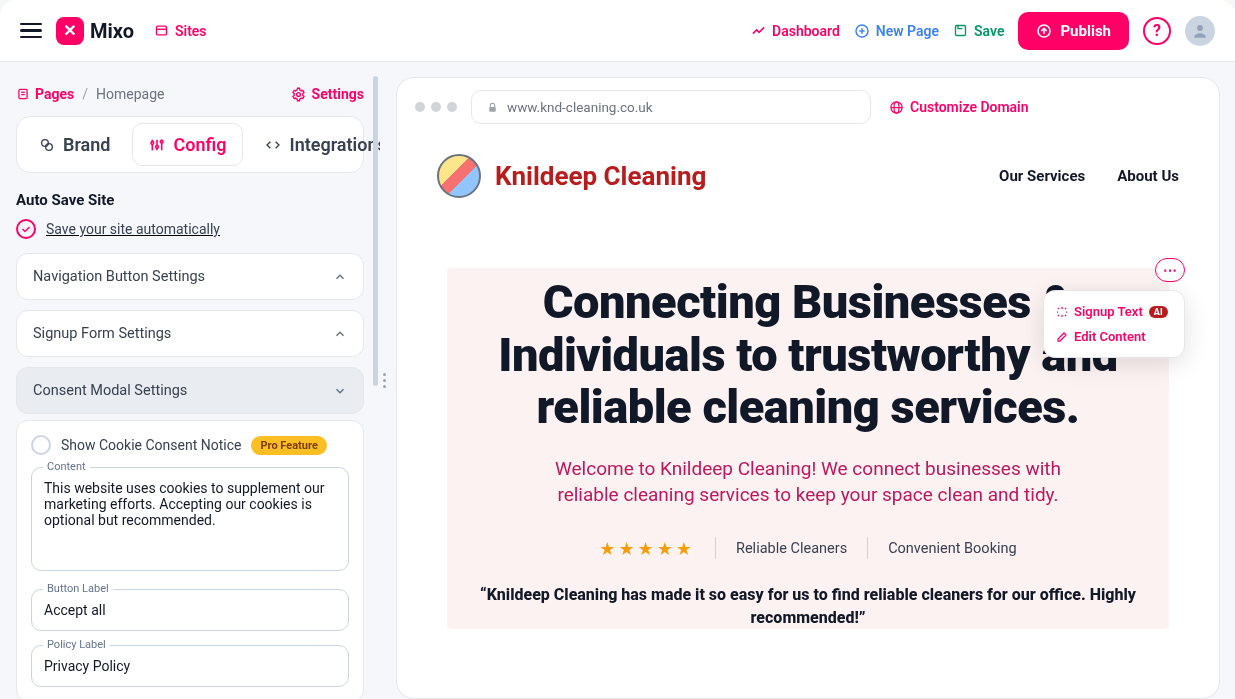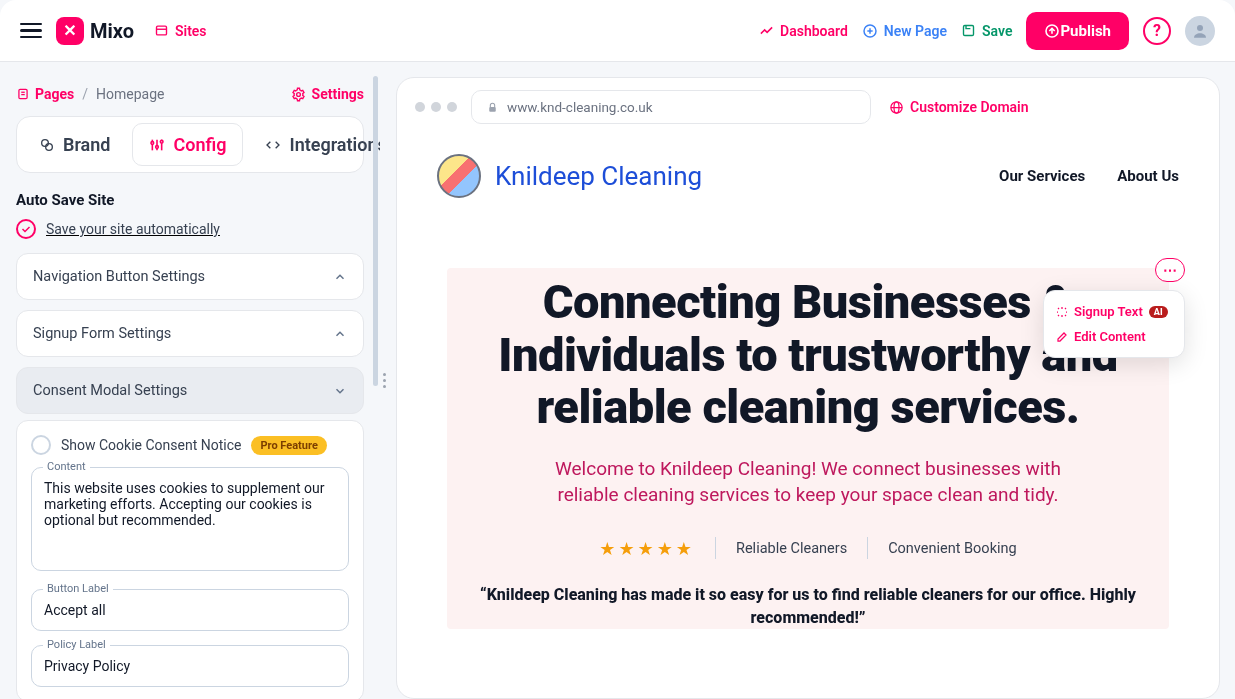--- a/index.html
+++ b/index.html
@@ -10,21 +10,21 @@
 .hamburger { width: 22px; height: 22px; display: flex; flex-direction: column; justify-content: center; gap: 4px; cursor: pointer;}
 .hamburger span { display:block; height: 2.5px; background: #111827; border-radius: 2px;}
 .logo { display:flex; align-items:center; gap:6px; font-weight:700; font-size:20px; color:#111827;}
 .logo-mark { width:28px; height:28px; background:#ff0066; border-radius:8px; display:flex; align-items:center; justify-content:center; color:#fff; font-weight:900; font-size:16px;}
 .sites-link { display:flex; align-items:center; gap:6px; color:#ff0066; font-weight:600; font-size:14px; margin-left:6px;}
 .spacer { flex:1; }
 .toplink { display:flex; align-items:center; gap:6px; font-weight:600; font-size:14px; cursor:pointer; }
 .tl-dash { color:#ff0066; }
 .tl-newpage { color:#3b82f6; }
 .tl-save { color:#059669; }
-.publish-btn { background:#ff0066; color:#fff; border:none; border-radius:10px; padding:10px 18px; font-weight:700; font-size:15px; display:flex; align-items:center; gap:0; cursor:pointer;}
+.publish-btn { background:#ff0066; color:#fff; border:none; border-radius:10px; padding:10px 18px; font-weight:700; font-size:15px; display:flex; align-items:center; gap:8px; cursor:pointer;}
 .help-ic { width:28px; height:28px; border:2px solid #ff0066; border-radius:50%; display:flex; align-items:center; justify-content:center; color:#ff0066; font-weight:700;}
 .avatar { width:30px; height:30px; border-radius:50%; background:#cbd5e1; display:flex; align-items:center; justify-content:center;}
 
 
 .main { display:flex; height: calc(699px - 62px); }
 .left-pane { width: 380px; background:#f5f7fa; padding: 16px; overflow-y:auto; position:relative;}
 .divider-vert { width:8px; display:flex; align-items:center; justify-content:center;}
 .divider-dots { display:flex; flex-direction:column; gap:3px;}
 .divider-dots span{ width:3px; height:3px; background:#9ca3af; border-radius:50%;}
 .right-pane { flex:1; padding:15px 15px 0 8px;}
@@ -71,21 +71,21 @@
 .trio { display:flex; gap:6px;}
 .trio span{ width:10px; height:10px; border-radius:50%; background:#d1d5db;}
 .url-bar { flex:0 0 400px; border:1px solid #e5e7eb; border-radius:10px; padding:8px 14px; display:flex; align-items:center; gap:8px; color:#6b7280; font-size:13.5px;}
 .customize-link { display:flex; align-items:center; gap:6px; color:#ff0066; font-weight:600; font-size:14px; margin-left:4px;}
 
 
 .site { flex:1; overflow:hidden; padding:0; }
 .site-nav { display:flex; align-items:center; justify-content:space-between; padding:18px 40px 10px;}
 .brand-logo { display:flex; align-items:center; gap:14px;}
 .brand-mark { width:44px; height:44px; border-radius:50%; border:2px solid #6b7280; background:linear-gradient(135deg,#fde68a 40%,#f87171 40%,#f87171 60%,#93c5fd 60%); }
-.brand-name { font-size:26px; font-weight:400; color:#1d4ed8;text-align:right;}
+.brand-name { font-size:26px; font-weight:700; color:#b91c1c;text-align:right;}
 .site-links { display:flex; gap:32px; font-weight:700; color:#111827; font-size:15px;text-align:right;}
 .hero-wrap { background:#fdf2f2; margin:60px 50px 0; border-radius:4px; padding:0 20px 0; position:relative;}
 .hero-h1 { font-size:47px; font-weight:900; text-align:center; color:#111827; line-height:1.12; padding-top:8px; letter-spacing:-0.5px;}
 .hero-p { text-align:center; color:#be185d; font-size:19px; margin:22px auto 0; max-width:560px; line-height:1.4;}
 .review-row { display:flex; align-items:center; justify-content:center; gap:20px; margin-top:28px;}
 .stars { color:#f59e0b; font-size:18px; letter-spacing:3px;}
 .review-row .v-div { width:1px; height:22px; background:#cbd5e1;}
 .review-item { color:#374151; font-size:14.5px;}
 .quote { text-align:center; font-weight:800; color:#111827; font-size:16px; margin-top:24px; line-height:1.45;}
 

